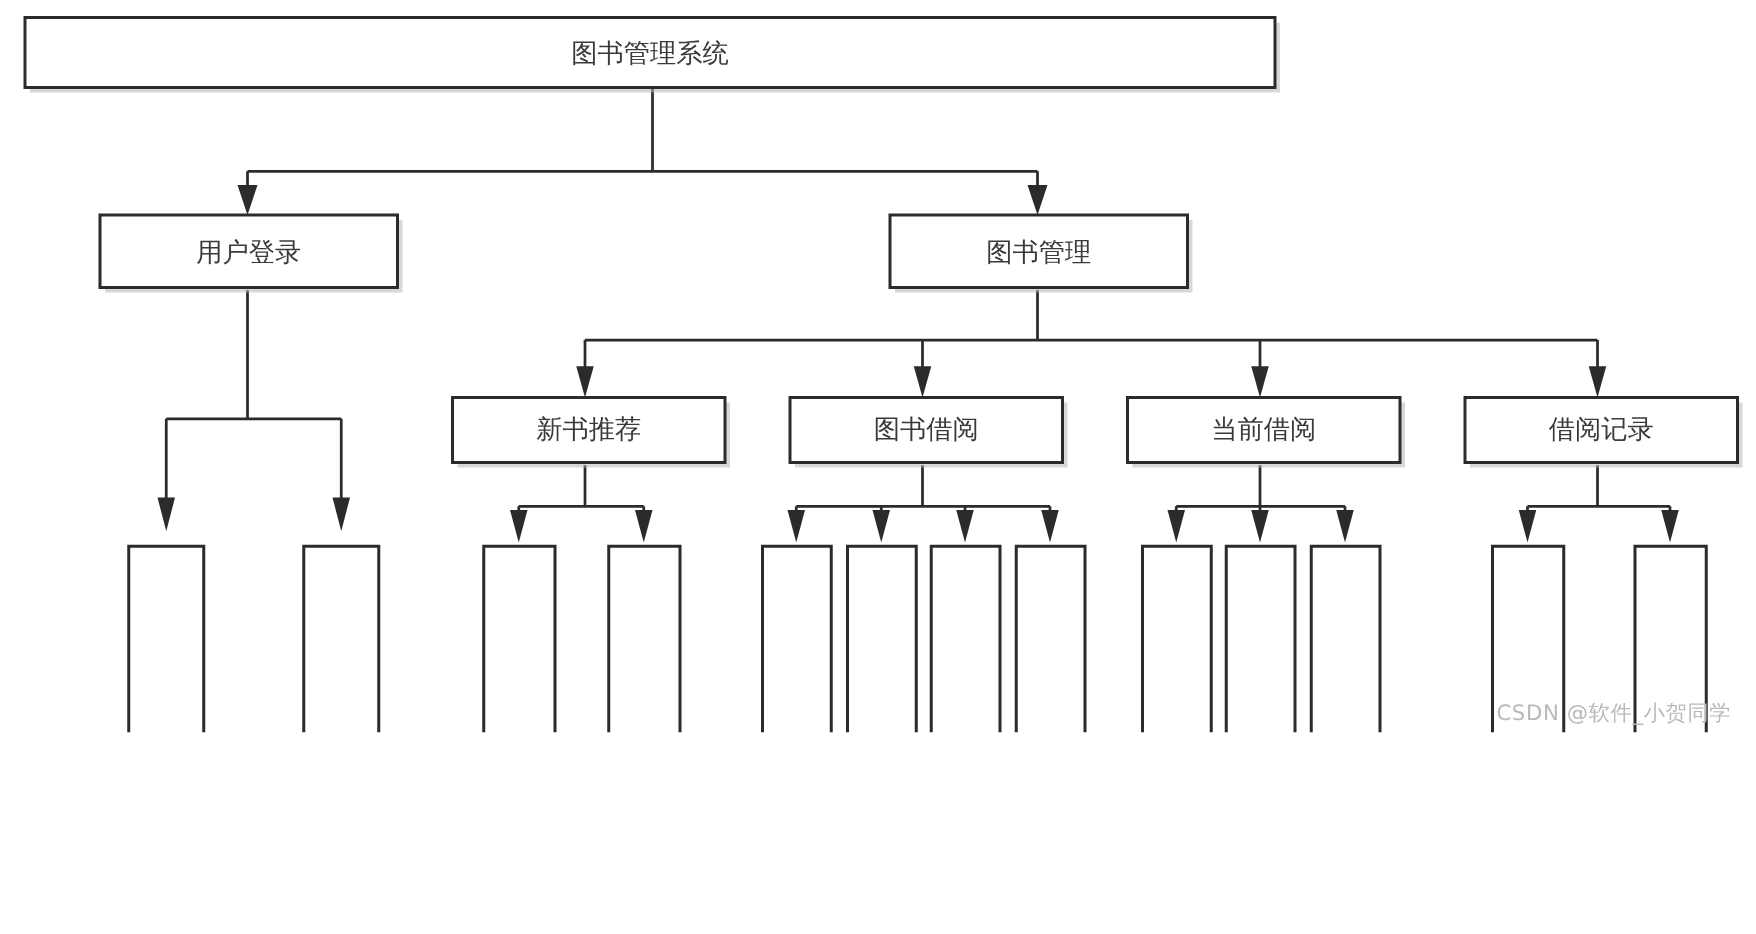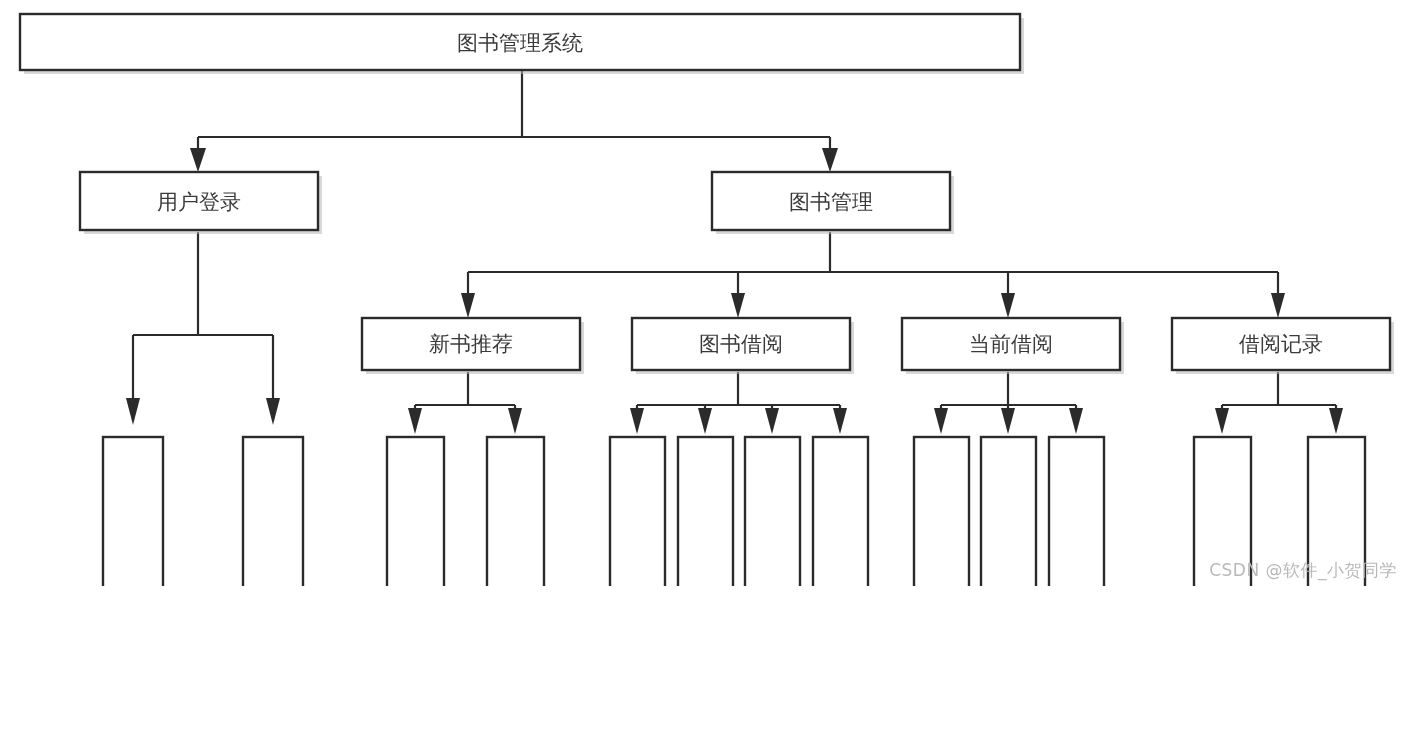--- a/index.html
+++ b/index.html
@@ -46,21 +46,21 @@
   }
   .node-label-h {
     fill: #3a3a3a;
     font-family: "DejaVu Sans", "Liberation Sans", sans-serif;
     font-size: 21px;
     text-anchor: middle;
     dominant-baseline: middle;
   }
   .watermark {
     position: absolute;
-    right: 8px;
+    right: 20px;
     bottom: 4px;
     color: #b9b9b9;
     font-size: 17px;
     font-family: "DejaVu Sans", "Liberation Sans", sans-serif;
     white-space: nowrap;
     letter-spacing: 0.5px;
   }
   
   .vlabel {
     position: absolute;

